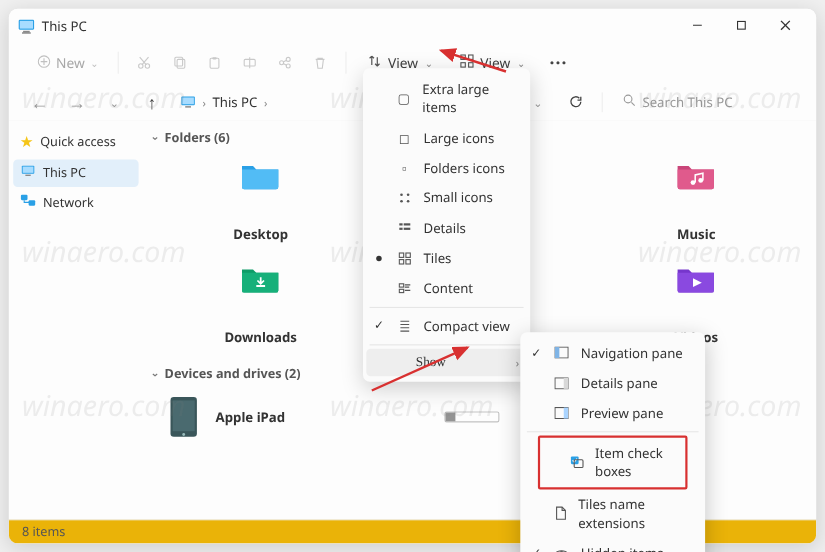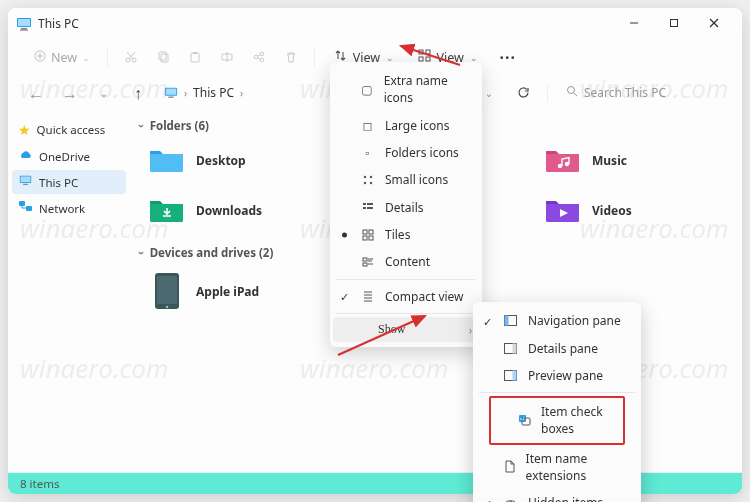--- a/index.html
+++ b/index.html
@@ -41,30 +41,30 @@
   .s-item.sel { background: #e2effa; }
   .s-item .star { color: #f5c518; font-size: 14px;}
   .s-item .cloud { }
   .s-item .net { }
   
   
   .content { flex: 1; padding: 6px 12px; position: relative; font-weight: bold;}
   .group-head { display: flex; align-items: center; gap: 6px; font-size: 11.5px; color: #555; margin: 2px 0 6px -2px;}
   .group-head .chev { color: #777; font-size: 10px; display:inline-block; transform: rotate(90deg);}
   .folders-grid { display: grid; grid-template-columns: repeat(3, 190px); gap: 8px; margin-bottom: 14px;}
-  .folder-tile { display: flex; align-items: center; gap: 10px; padding: 4px 6px; font-size: 12px; color: #333;}
+  .folder-tile { display: flex; align-items: center; gap: 27px; padding: 4px 6px; font-size: 12px; color: #333; flex-direction: column;}
   .folder-tile .fic { width: 38px; height: 34px; display: flex; align-items: center; justify-content: center;}
   .drives-grid { display: grid; grid-template-columns: repeat(2, 200px); gap: 8px;}
   .drive-tile { display: flex; align-items: center; gap: 10px; padding: 4px 6px; font-size: 12px; color: #333; text-align: center;}
   .drive-tile .dic { width: 38px; height: 42px; display:flex; align-items:center; justify-content:center;}
   .bar { width: 50px; height: 10px; border: 1px solid #bbb; border-radius: 2px; position: relative;}
   .bar .fill { position:absolute; left:0; top:0; bottom:0; width:18%; background:#888;}
   
   
-  .status { height: 22px; border-top: 1px solid #eee; display: flex; align-items: center; padding: 0 12px; font-size: 11.5px; color: #555; background: #5eead4;}
+  .status { height: 22px; border-top: 1px solid #eee; display: flex; align-items: center; padding: 0 12px; font-size: 11.5px; color: #555; background: #eab308;}
   
   
   .menu { position: absolute; top: 62px; left: 330px; width: 152px; background: #fbfbfb; border-radius: 6px; box-shadow: 0 6px 20px rgba(0,0,0,0.18); padding: 5px 0; z-index: 4;}
   .menu-item { display: flex; align-items: center; gap: 10px; font-size: 12px; color: #333; padding: 5.2px 10px 5.2px 30px; position: relative;}
   .menu-item.hover { background: #eeeeee; border-radius: 4px; margin: 0 3px; padding-left: 27px; padding-right:7px;}
   .menu-item .bullet { position: absolute; left: 12px; top: 50%; transform: translateY(-50%); width: 5px; height: 5px; background: #333; border-radius: 50%;}
   .menu-item .check { position: absolute; left: 10px; top: 50%; transform: translateY(-50%); font-size: 11px; color: #333;}
   .menu-item .mi-icon { width: 15px; display:flex; justify-content:center; color:#555;}
   .menu-item .chevr { margin-left: auto; color: #888; font-size: 10px;}
   .menu-sep { height: 1px; background: #e6e6e6; margin: 3px 6px;}
@@ -219,26 +219,20 @@
     </div>
   </div>
 
   <div class="main">
 
     <div class="sidebar">
       <div class="s-item">
         <span class="star">★</span>
         <span>Quick access</span>
       </div>
-      <div class="s-item">
-        <span class="cloud"><svg width="15" height="12">
-              <path d="M4 9a3 3 0 0 1 1-5 3.5 3.5 0 0 1 6.5 1A2.2 2.2 0 0 1 11.5 9z" fill="#2aa0e6"></path>
-            </svg></span>
-        <span>OneDrive</span>
-      </div>
       <div class="s-item sel">
         <span><svg width="15" height="13" viewBox="0 0 16 16">
               <rect x="1" y="2" width="14" height="9" rx="1" fill="#2aa0e6"></rect>
               <rect x="2" y="3" width="12" height="7" fill="#a8dcff"></rect>
               <rect x="5" y="12" width="6" height="1.5" fill="#888"></rect>
             </svg></span>
         <span>This PC</span>
       </div>
       <div class="s-item">
         <span class="net"><svg width="15" height="13">
@@ -329,21 +323,21 @@
   </div>
 
   <div class="status">
     <span>8 items</span>
   </div>
 </div>
 
 <div class="menu">
   <div class="menu-item">
       <span class="mi-icon">▢</span>
-      <span>Extra name icons</span>
+      <span>Extra large items</span>
     </div>
   <div class="menu-item">
       <span class="mi-icon">◻</span>
       <span>Large icons</span>
     </div>
   <div class="menu-item">
       <span class="mi-icon">▫</span>
       <span>Folders icons</span>
     </div>
   <div class="menu-item">
@@ -452,21 +446,21 @@
       </span>
       <span>Item check boxes</span>
     </div>
   <div class="menu-item">
       <span class="mi-icon">
         <svg width="11" height="13">
           <path d="M2 1h5l3 3v8H2z" fill="none" stroke="#555"></path>
           <path d="M7 1v3h3" fill="none" stroke="#555"></path>
         </svg>
       </span>
-      <span>Item name extensions</span>
+      <span>Tiles name extensions</span>
     </div>
   <div class="menu-item">
       <span class="check">✓</span>
       <span class="mi-icon">
         <svg width="13" height="10">
           <path d="M1 5c2-3 9-3 11 0-2 3-9 3-11 0z" fill="none" stroke="#555"></path>
           <circle cx="6.5" cy="5" r="1.6" fill="none" stroke="#555"></circle>
         </svg>
       </span>
       <span>Hidden items</span>

